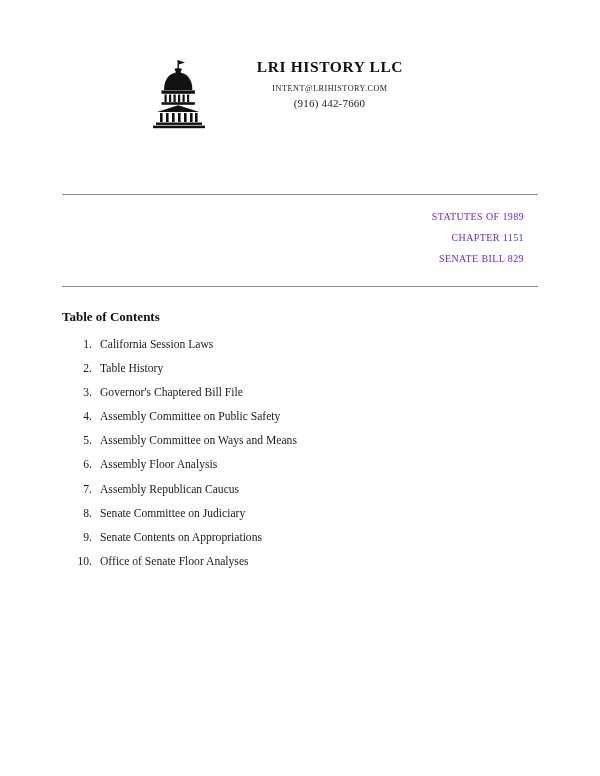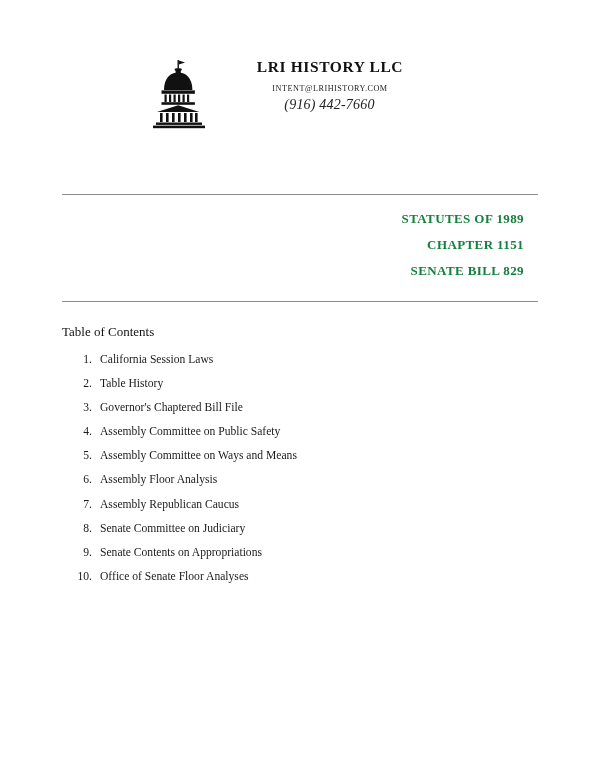--- a/index.html
+++ b/index.html
@@ -47,56 +47,55 @@
     color: #111111;
     margin: 0 0 8px 0;
   }
   .org-line {
     font-size: 8.2px;
     letter-spacing: 0.5px;
     color: #222222;
     margin: 0 0 4px 0;
   }
   .org-phone {
-    font-size: 14px;
+    font-size: 11px;
     letter-spacing: 0.2px;
     color: #222222;
     margin: 3px 1px 0 0;
-    font-style: italic;
   }
 
   
   .rule {
     height: 1px;
     background: #8c8c8c;
     margin: 0 62px;
   }
   .rule-top { margin-top: 36px; }
   .rule-bottom { margin-top: 22px; }
 
   
   .title-block {
     text-align: right;
     padding: 16px 76px 0 0;
   }
   .title-line {
+    font-size: 10px;
+    font-weight: normal;
+    letter-spacing: 0.4px;
+    color: #6d28d9;
+    margin: 0 0 10px 0;
+  }
+
+  
+  .toc {
+    padding: 22px 62px 0 62px;
+  }
+  .toc-heading {
     font-size: 13px;
     font-weight: bold;
-    letter-spacing: 0.4px;
-    color: #15803d;
-    margin: 0 0 10px 0;
-  }
-
-  
-  .toc {
-    padding: 22px 62px 0 62px;
-  }
-  .toc-heading {
-    font-size: 13px;
-    font-weight: normal;
     color: #111111;
     margin: 0 0 14px 0;
   }
   ol.toc-list {
     list-style: none;
     margin: 0;
     padding: 0;
   }
   ol.toc-list li {
     font-size: 11.6px;

